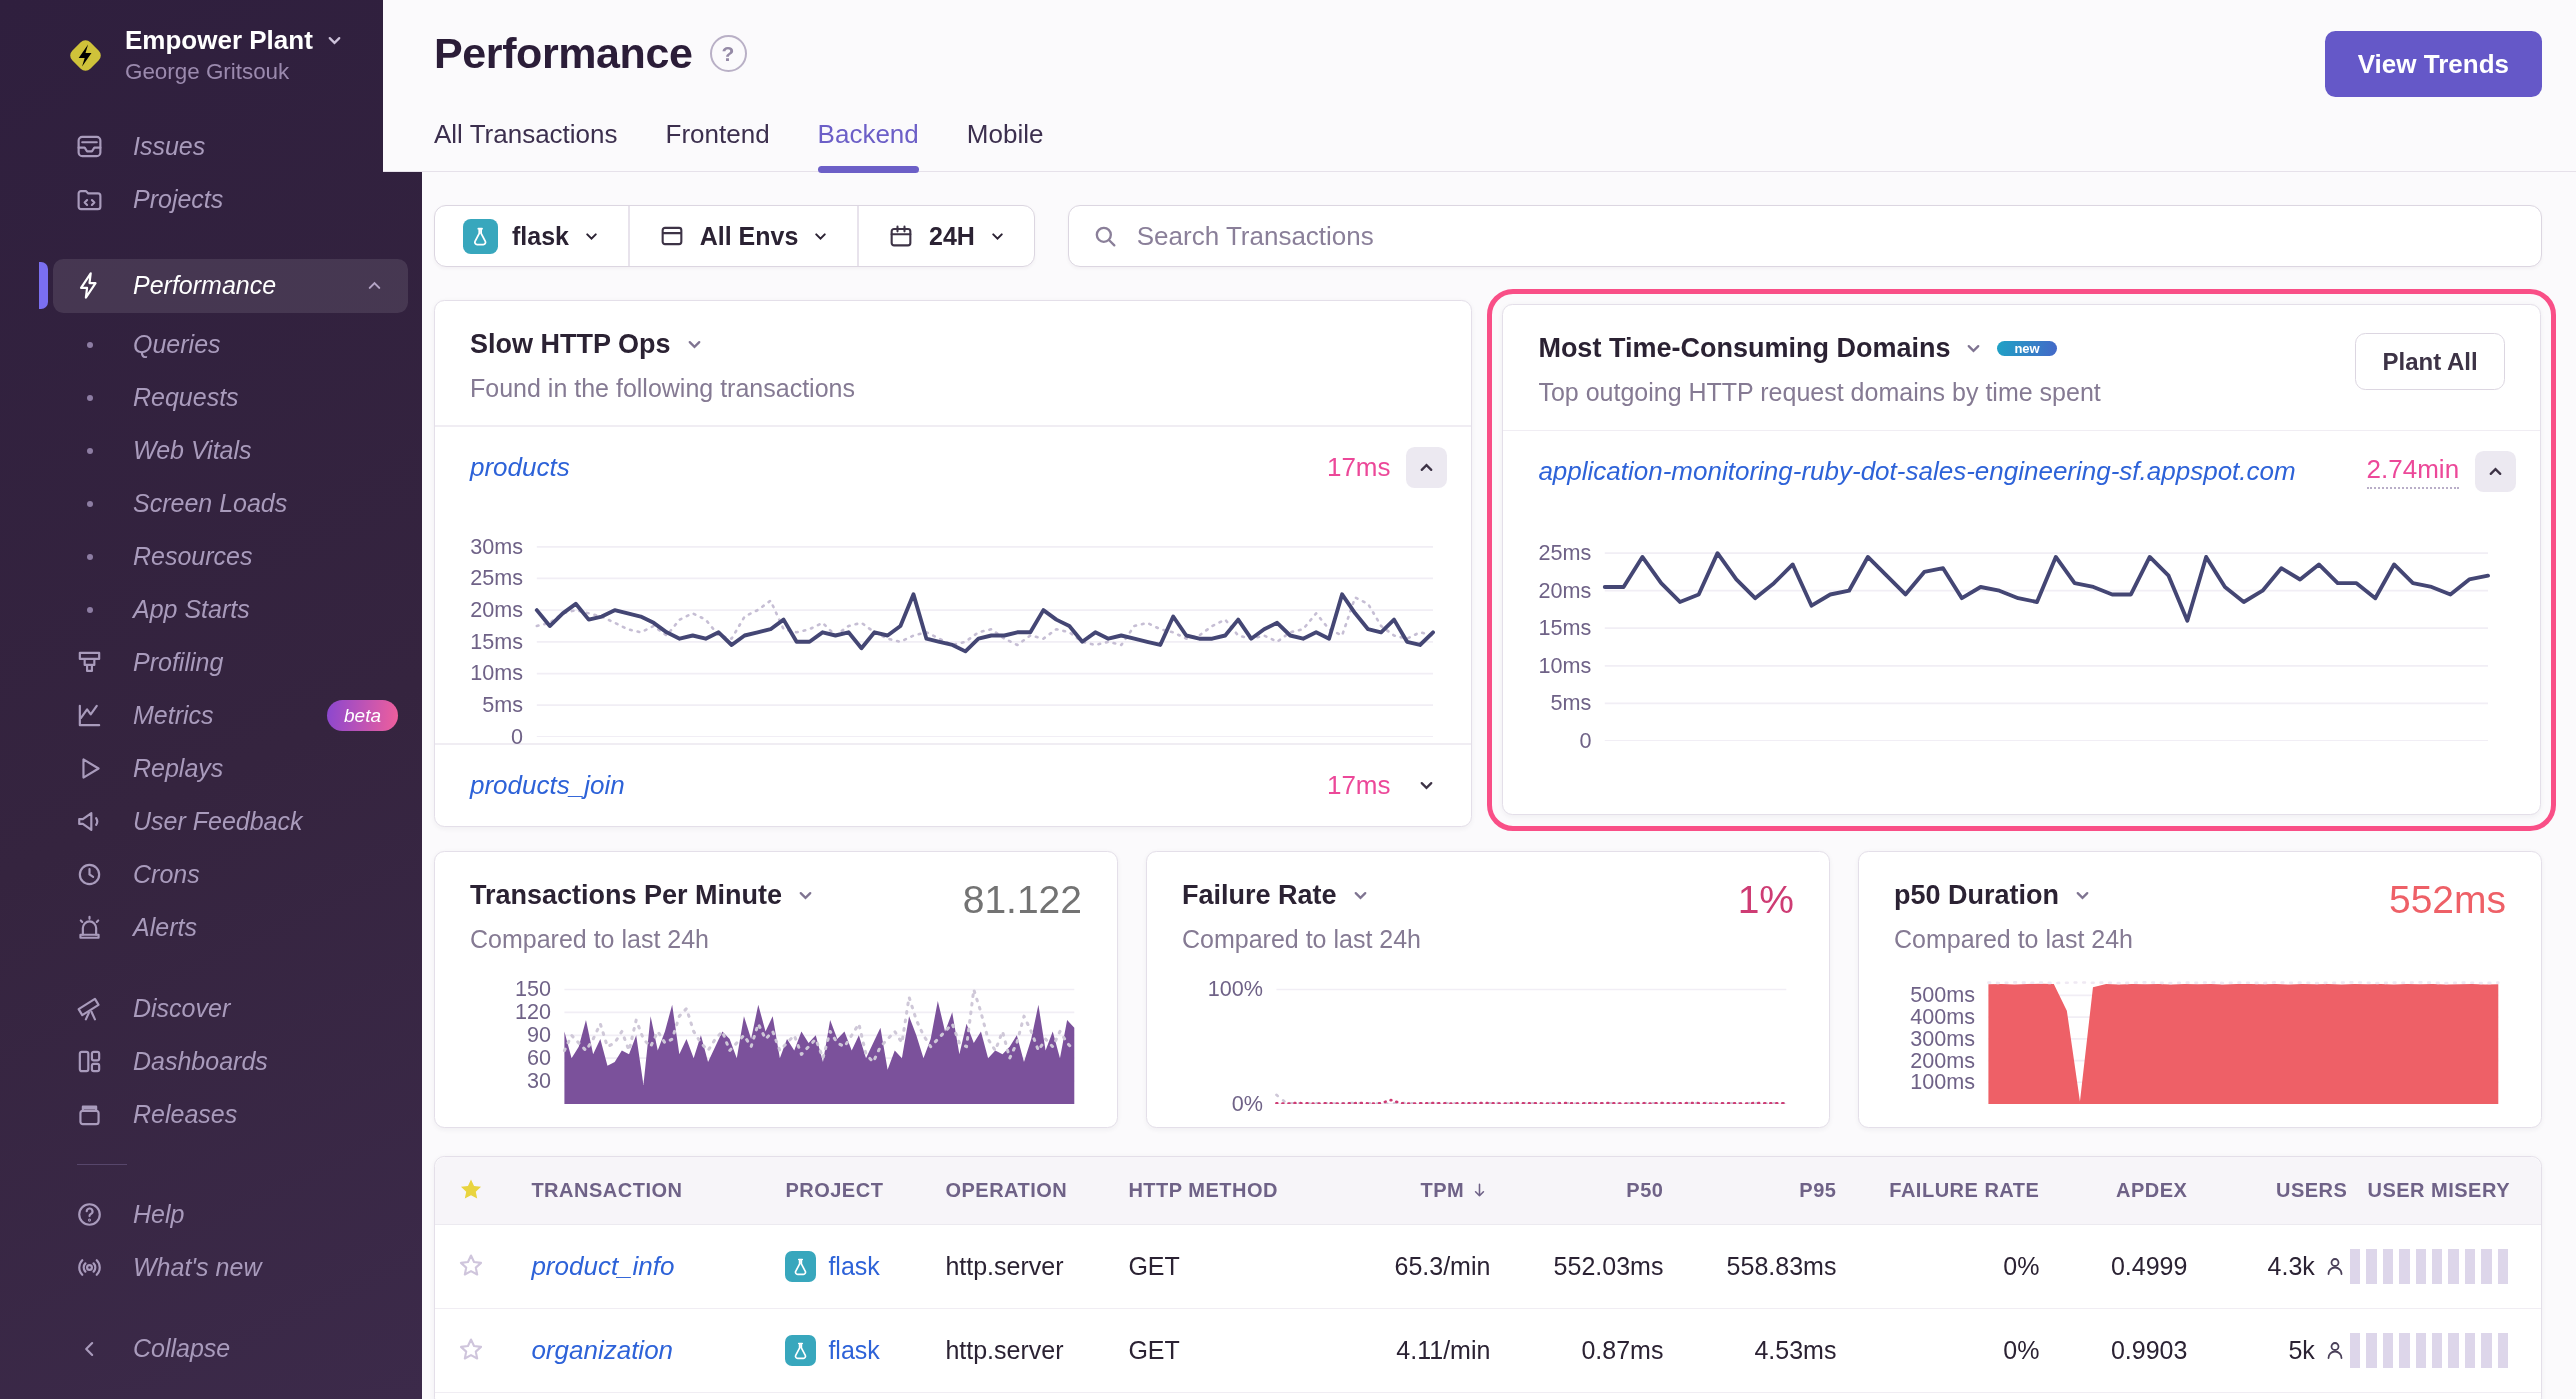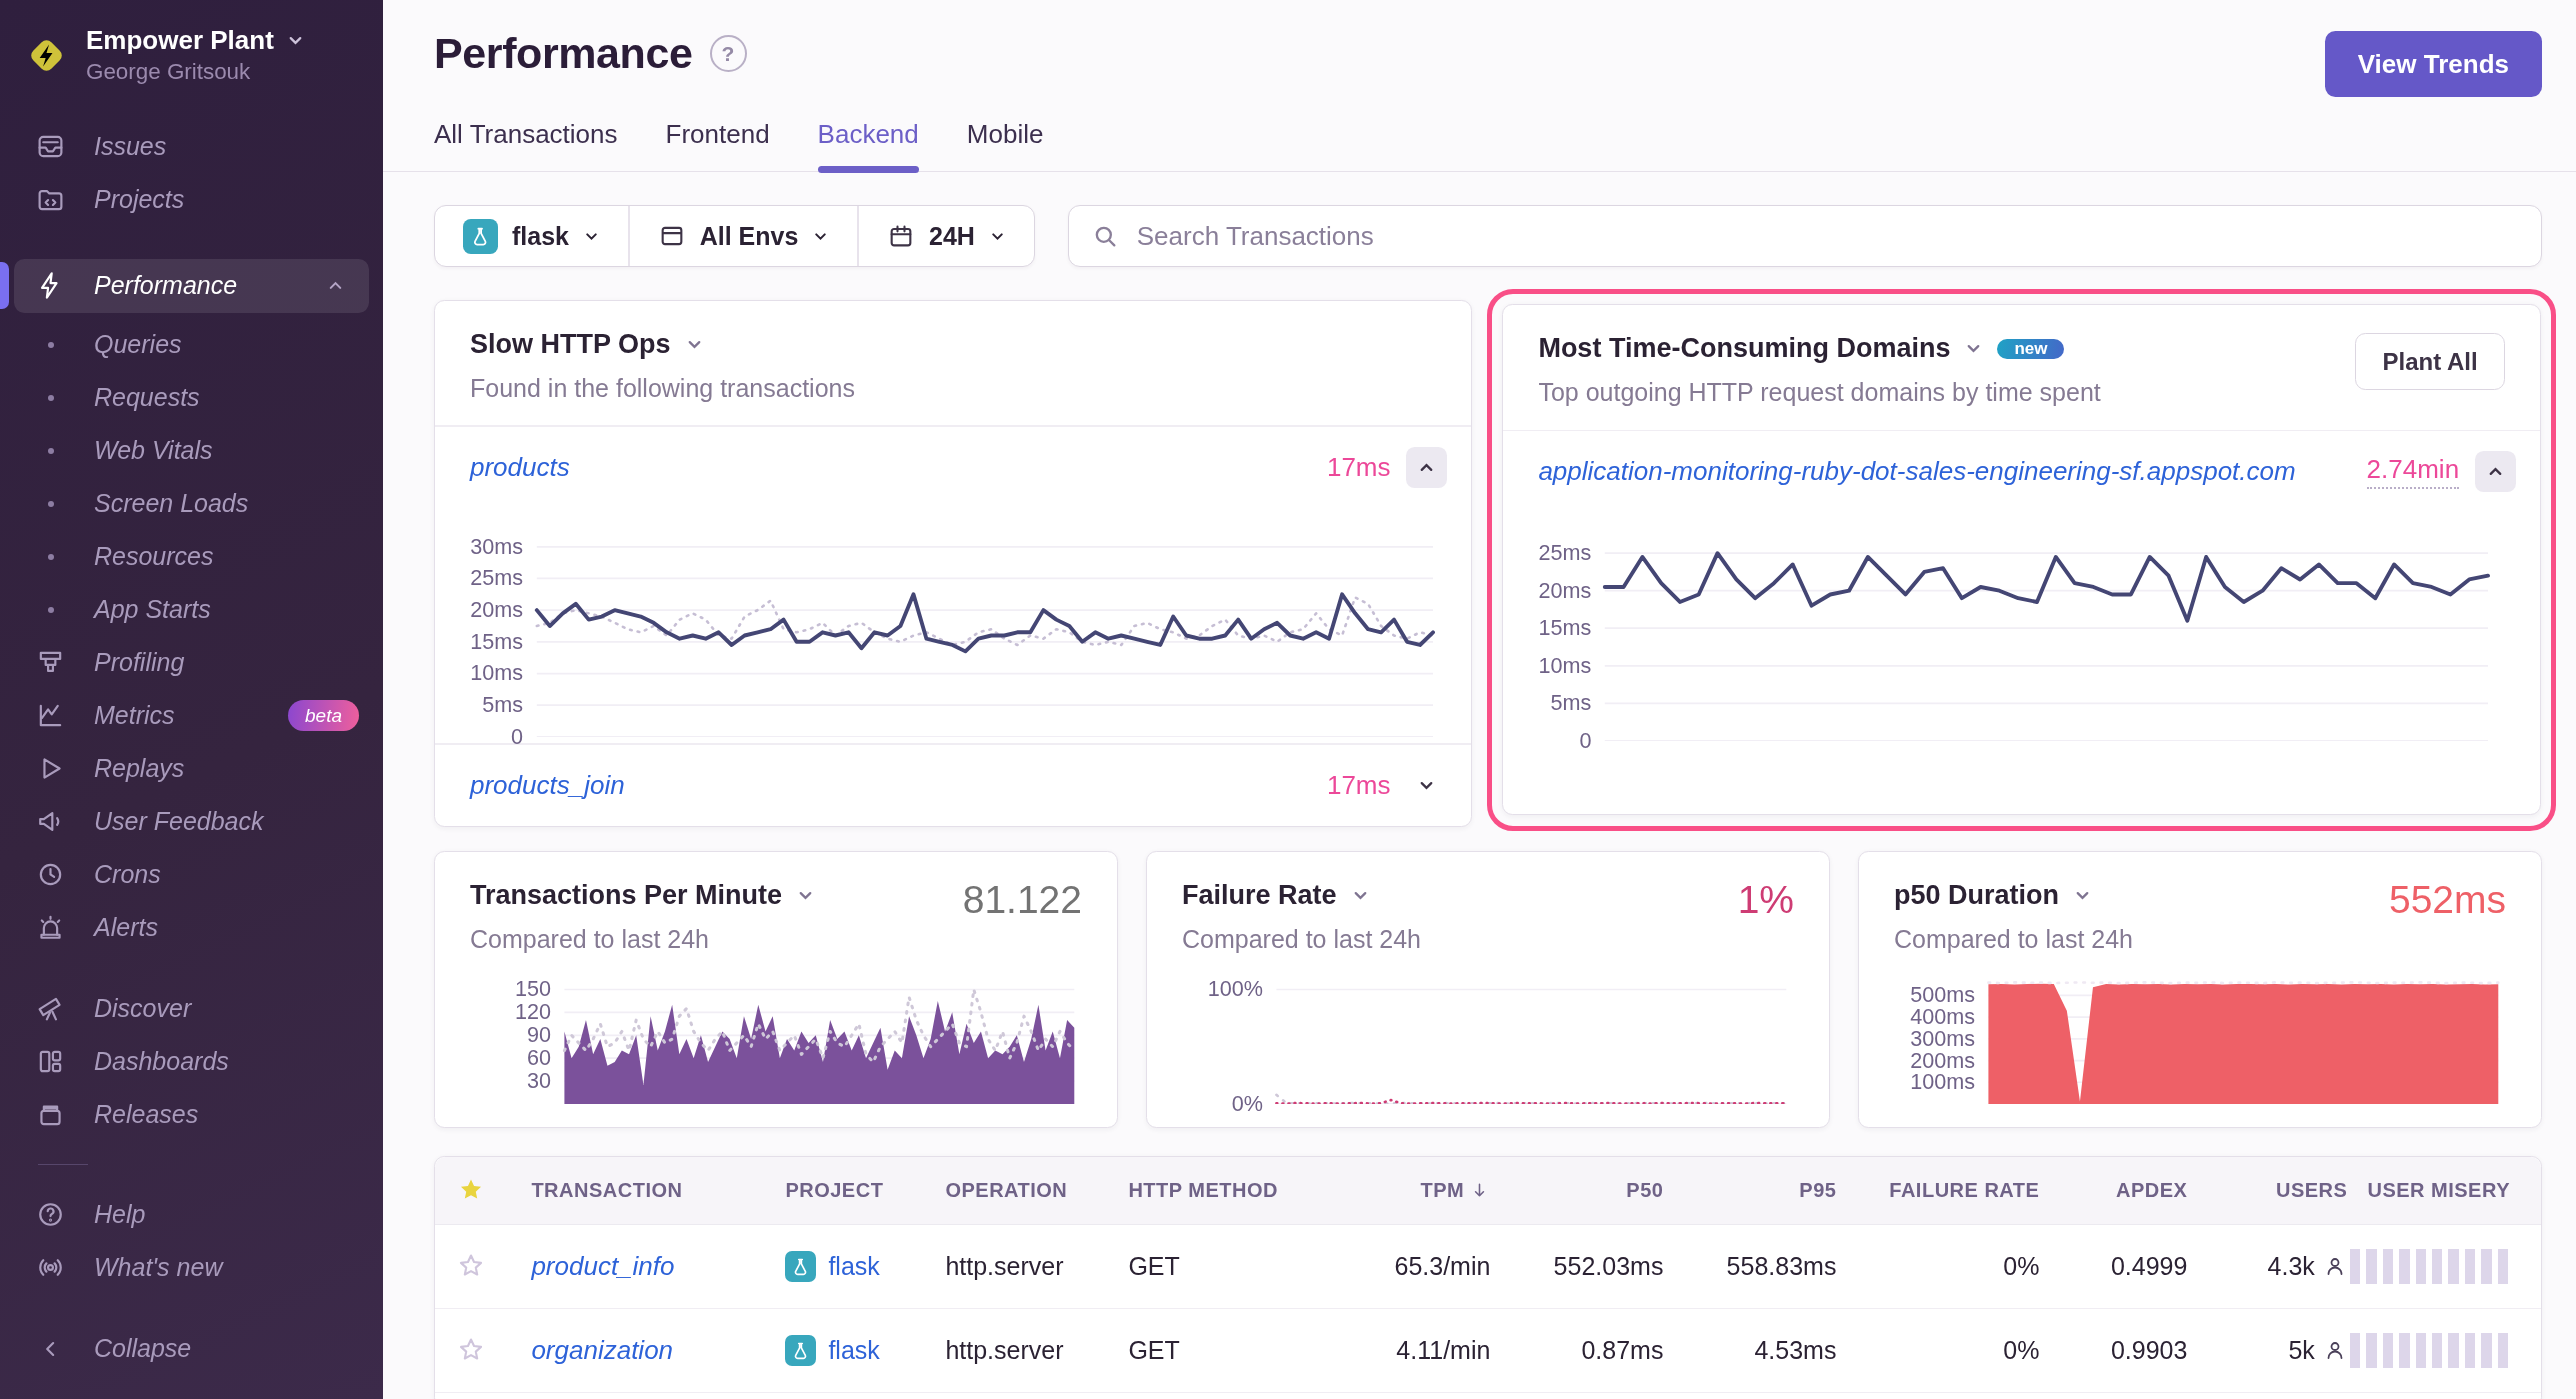--- a/index.html
+++ b/index.html
@@ -2,21 +2,21 @@
 <html style="font-size:14px"><head>
 <meta charset="utf-8">
 <style>
   html,body{margin:0;padding:0;background:#fff;}
   #app{width:2576px;height:1399px;position:relative;overflow:hidden;
        background:#fbfafc;font-family:"Liberation Sans",sans-serif;color:#2b2233;}
 
   
   .sidebar{position:absolute;left:0;top:0;width:383px;height:100%;
     background:linear-gradient(155deg,#2f1f3e 0%,#35243f 55%,#3c2a4a 100%);
-    display:flex;flex-direction:column;}
+    display:flex;flex-direction:column;padding-left:39px;}
   .org{display:flex;align-items:center;gap:19px;padding:26px 26px 22.4px 26px;cursor:pointer;}
   .org-name{display:flex;align-items:center;gap:12px;font-size:26px;font-weight:700;color:#fff;line-height:1.15;}
   .org-user{font-size:22.4px;color:#9b8aae;margin-top:3.5px;}
   nav{display:flex;flex-direction:column;flex:1;padding:12px 0 24px 0;}
   .nav-item{display:flex;align-items:center;gap:28px;height:53px;padding:0 24px 0 35px;
     color:#a99bbc;font-size:25px;text-decoration:none;cursor:pointer;position:relative;}
   .nav-item .nicon{width:31px;height:31px;display:flex;align-items:center;justify-content:center;flex:none;}
   .nav-item .nlabel{flex:1;white-space:nowrap;}
   .nav-item.active{background:rgba(255,255,255,.10);color:#fff;margin:5.2px 14px;border-radius:10.4px;height:54px;padding-left:21px;}
   .nav-item.active::before{content:"";position:absolute;left:-14px;top:3.5px;bottom:3.5px;width:8.6px;
@@ -60,21 +60,21 @@
   
   .card{background:#fff;border:1.7px solid #e4dfe9;border-radius:10.4px;box-shadow:0 1.7px 5.2px rgba(43,34,51,.05);}
   .row1{display:flex;gap:15px;margin-top:33px;align-items:flex-start;}
   .card-slow{width:1036px;flex:none;height:525px;display:flex;flex-direction:column;}
   .ring{flex:1;margin:-11.2px -14px 8px 0;border:5.2px solid #f94f87;border-radius:26px;padding:10.4px;}
   .card-domains{height:509px;display:flex;flex-direction:column;}
   .card-head{padding:28px 35px 22.4px 35px;display:flex;align-items:flex-start;}
   .card-head .hd-left{flex:1;}
   .card-title{display:flex;align-items:center;gap:14px;font-size:27px;font-weight:700;color:#2b2233;}
   .card-sub{font-size:25px;color:#857a93;margin-top:14px;}
-  .badge-new{font-size:17px;color:#fff;padding:0 17px;border-radius:862px;
+  .badge-new{font-size:13px;color:#fff;padding:0 17px;border-radius:862px;
     background:linear-gradient(100deg,#1fa2c5,#4468c8);}
   .btn-viewall{height:57px;padding:0 26px;border:1.7px solid #dcd6e1;border-radius:10.4px;background:#fff;
     font-size:24px;font-weight:600;color:#3d3346;font-family:inherit;cursor:pointer;}
   .hdivider{height:1.7px;background:#f0edf3;}
   .list-row{display:flex;align-items:center;gap:15.5px;padding:12px 24px 12px 35px;min-height:57px;}
   .list-link{font-size:26px;color:#2d62d8;text-decoration:none;cursor:pointer;}
   .list-val{margin-left:auto;font-size:26px;color:#ec4899;}
   .list-val.dotted{border-bottom:2.6px dotted #b9aec8;padding-bottom:1.7px;}
   .xbtn{width:41px;height:41px;border-radius:8.6px;border:none;background:#ece9f1;display:flex;
     align-items:center;justify-content:center;cursor:pointer;}

